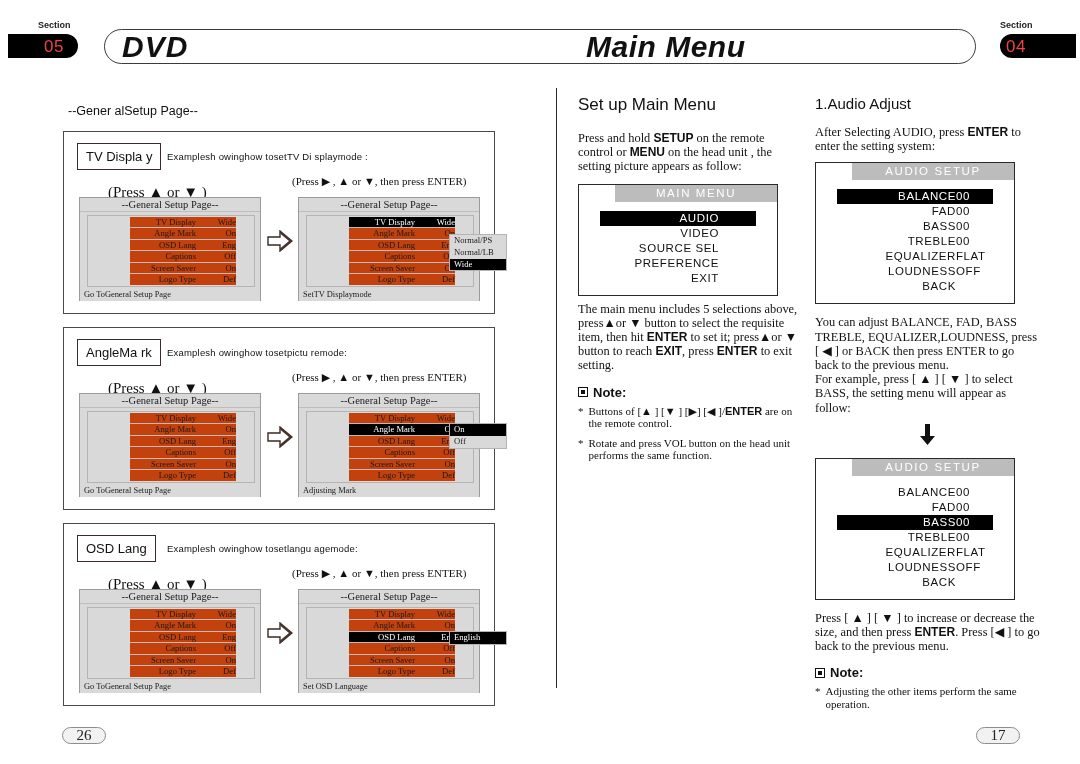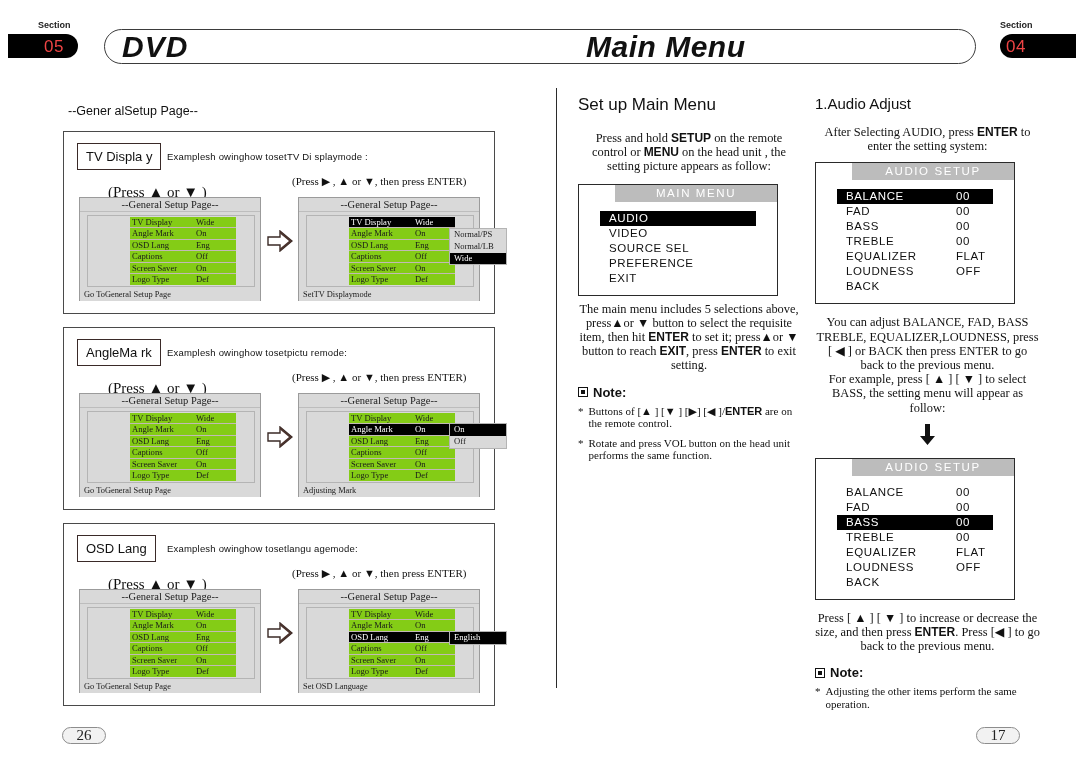--- a/index.html
+++ b/index.html
@@ -116,21 +116,22 @@
   }
   .osd-inner {
     position: absolute; left: 7px; top: 3px;
     width: 168px; height: 72px;
     background: #d9d9d9;
     border: 1px solid #b4b4b4;
   }
   .osd-grid {
     position: absolute; left: 42px; top: 1px;
     width: 106px;
-    background: #84cc16;
+    background: #c2410c;
+    text-align: right;
   }
   .osd-row {
     display: flex; height: 11.4px; line-height: 11.4px;
     border-bottom: 1px solid #c2b9b6;
     font-size: 8.6px; color: #1a1a1a;
   }
   .osd-row:last-child { border-bottom: none; }
   .osd-row .k { width: 66px; padding-left: 2px; white-space: nowrap; }
   .osd-row .v { width: 40px; }
   .osd-row.sel { background: #000; color: #fff; }
@@ -167,21 +168,21 @@
   }
 
   
   .mid-col { position: absolute; left: 578px; top: 95px; width: 222px; }
   .sec-h1 {
     font-family: "Liberation Sans", sans-serif;
     font-size: 17px; color: #111; margin-bottom: 16px;
   }
   .para {
     font-size: 12.4px; line-height: 14.2px;
-    color: #111; text-align: center;
+    color: #111; text-align: left;
   }
   .para b { font-family: "Liberation Sans", sans-serif; font-size: 12px; }
   .note-hd {
     display: flex; align-items: center; gap: 5px;
     margin-top: 12px; margin-bottom: 5px;
     font-family: "Liberation Sans", sans-serif;
     font-size: 13px; font-weight: bold; color: #111;
   }
   .note-sq {
     display: inline-block; width: 10px; height: 10px;
@@ -207,21 +208,21 @@
   }
   .scr-title {
     height: 17px; line-height: 17px;
     background: #bcbcbc;
     color: #fff;
     font-family: "Liberation Sans", sans-serif;
     font-size: 11.5px; letter-spacing: 1.6px;
     text-align: center;
     margin-left: 36px;
   }
-  .scr-list { padding: 9px 0 9px 0; }
+  .scr-list { padding: 9px 0 9px 0; text-align: right; }
   .scr-li {
     height: 15px; line-height: 15px;
     padding-left: 30px;
     font-family: "Liberation Sans", sans-serif;
     font-size: 11.5px; color: #111;
     letter-spacing: .6px;
     display: flex;
   }
   .scr-li .nm { flex: 0 0 110px; }
   .scr-li .vl { flex: 0 0 auto; }
@@ -333,21 +334,21 @@
                   <div class="osd-row">
                     <span class="k">Screen Saver</span>
                     <span class="v">On</span>
                   </div>
                   <div class="osd-row">
                     <span class="k">Logo Type</span>
                     <span class="v">Def</span>
                   </div>
                 </div>
               </div>
-              <div class="osd-pop" style="top:16px">
+              <div class="osd-pop" style="top:22px">
                 <div class="opt">Normal/PS</div>
                 <div class="opt">Normal/LB</div>
                 <div class="opt sel">Wide</div>
               </div>
               <div class="osd-foot">SetTV Displaymode</div>
             </div>
           </div>
         </div>
         <div class="ex-panel p2">
           <div class="ex-tag">AngleMa rk</div>

